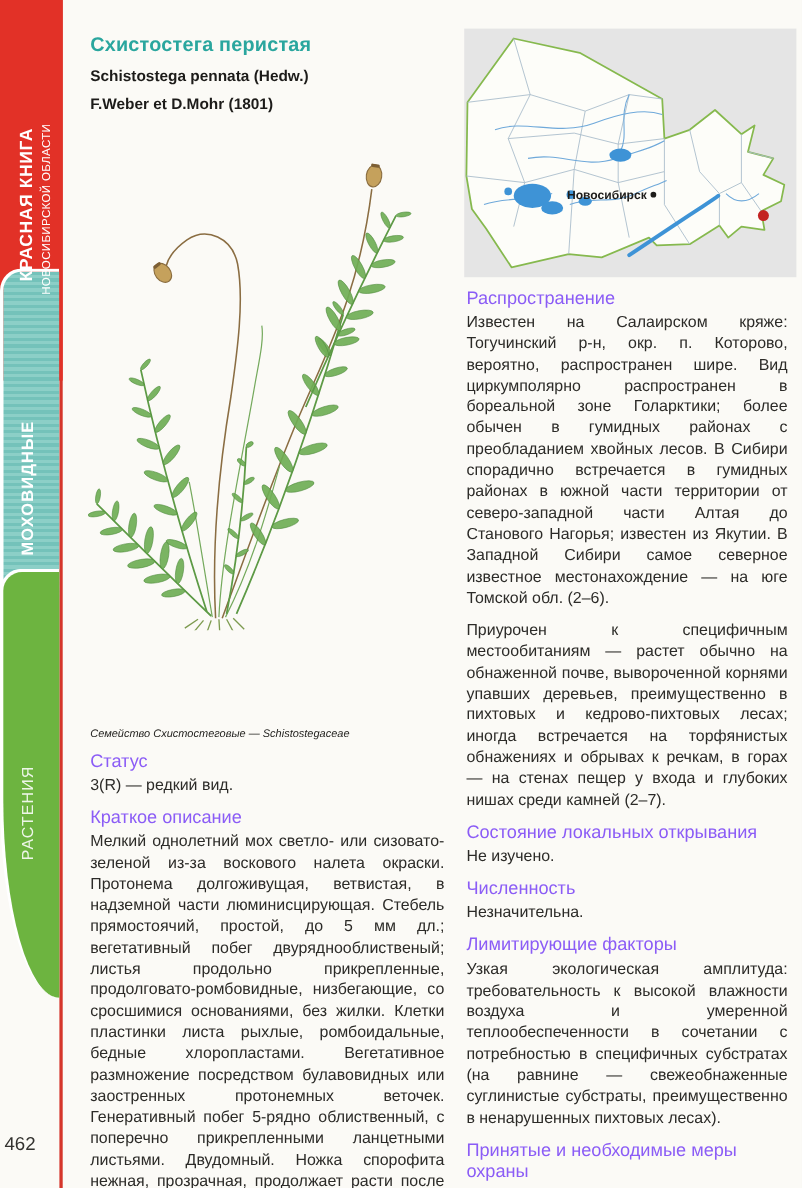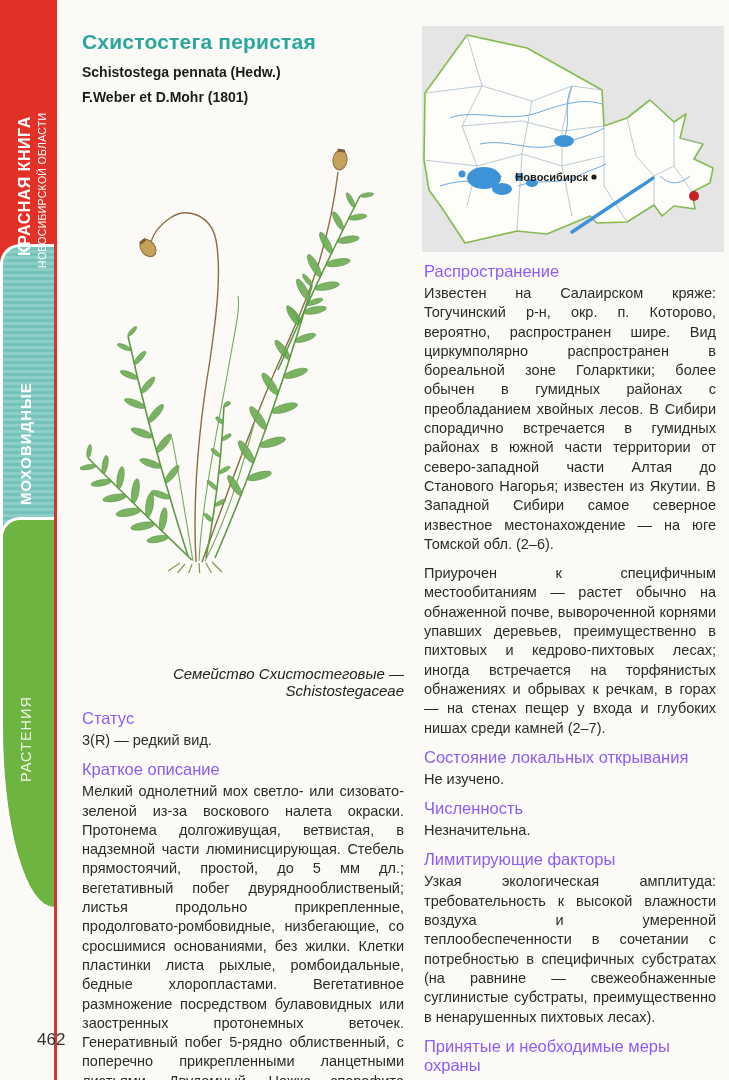--- a/index.html
+++ b/index.html
@@ -22,39 +22,39 @@
     position:absolute;left:0;top:517px;width:54px;height:390px;box-sizing:border-box;
     background:#6db440;
     border-top-left-radius:20px;border-top:3px solid #fff;border-left:3px solid #fff;
     border-bottom-left-radius:54px 180px;
   }
   .vtext{position:absolute;transform:rotate(-90deg);transform-origin:left top;white-space:nowrap;color:#fff;}
   .vt-book{left:16px;top:256px;font-size:16px;font-weight:bold;letter-spacing:.5px;}
   .vt-sub{left:36px;top:268px;font-size:10.5px;letter-spacing:.3px;}
   .vt-division{left:17px;top:505px;font-size:15px;font-weight:bold;letter-spacing:1px;}
   .vt-kingdom{left:18px;top:782px;font-size:14.5px;letter-spacing:1px;color:rgba(255,255,255,.88);}
-  .page-number{position:absolute;left:37px;top:1030px;font-size:17px;color:#33322f;}
+  .page-number{position:absolute;left:4px;top:1030px;font-size:17px;color:#33322f;}
 
   
   .col-left{position:absolute;left:82px;top:30px;width:322px;}
   .col-right{position:absolute;left:424px;top:26px;width:292px;}
 
-  .title-ru{color:#2aa69e;font-size:21px;font-weight:bold;letter-spacing:.2px;margin:0 0 6px 0;}
+  .title-ru{color:#2aa69e;font-size:18px;font-weight:bold;letter-spacing:.2px;margin:0 0 6px 0;}
   .title-lat{color:#1c1b19;font-size:14px;font-weight:bold;line-height:25px;margin:0;}
 
   .illustration{position:absolute;left:-2px;top:78px;width:330px;height:465px;}
   .stem{fill:none;stroke:#5d9a45;stroke-width:1.6px;}
   .stem.thin{stroke-width:1.1px;stroke:#74a95c;}
   .leaf{fill:#6fae55;fill-opacity:.92;stroke:#4e8a3c;stroke-width:.5px;}
   .seta{fill:none;stroke:#8a6d42;stroke-width:1.4px;}
   .capsule{fill:#c5a15c;stroke:#8a6d3f;stroke-width:1px;}
   .capsule-tip{fill:#7d5f34;}
   .tuft{stroke:#7c9a4e;stroke-width:1.2px;}
 
-  .family-line{margin-top:555px;font-size:15px;font-style:italic;color:#23221f;text-align:right;}
+  .family-line{margin-top:555px;font-size:10px;font-style:italic;color:#23221f;}
 
   .section{margin-top:10px;}
   .section h3{margin:0 0 3px 0;font-size:16.5px;font-weight:normal;color:#8b5cf6;}
   .section p{margin:0;font-size:14.5px;line-height:19.3px;color:#2c2b28;text-align:justify;}
 
   .map-box{position:relative;width:302px;height:226px;margin-left:-2px;background:#e5e5e5;}
   .map-box svg{display:block;}
   .map-outline{fill:#fdfdf9;stroke:#86b94e;stroke-width:1.6px;stroke-linejoin:round;}
   .district{fill:none;stroke:#a9bccb;stroke-width:.8px;}
   .river{fill:none;stroke:#6fa9da;stroke-width:1px;}

